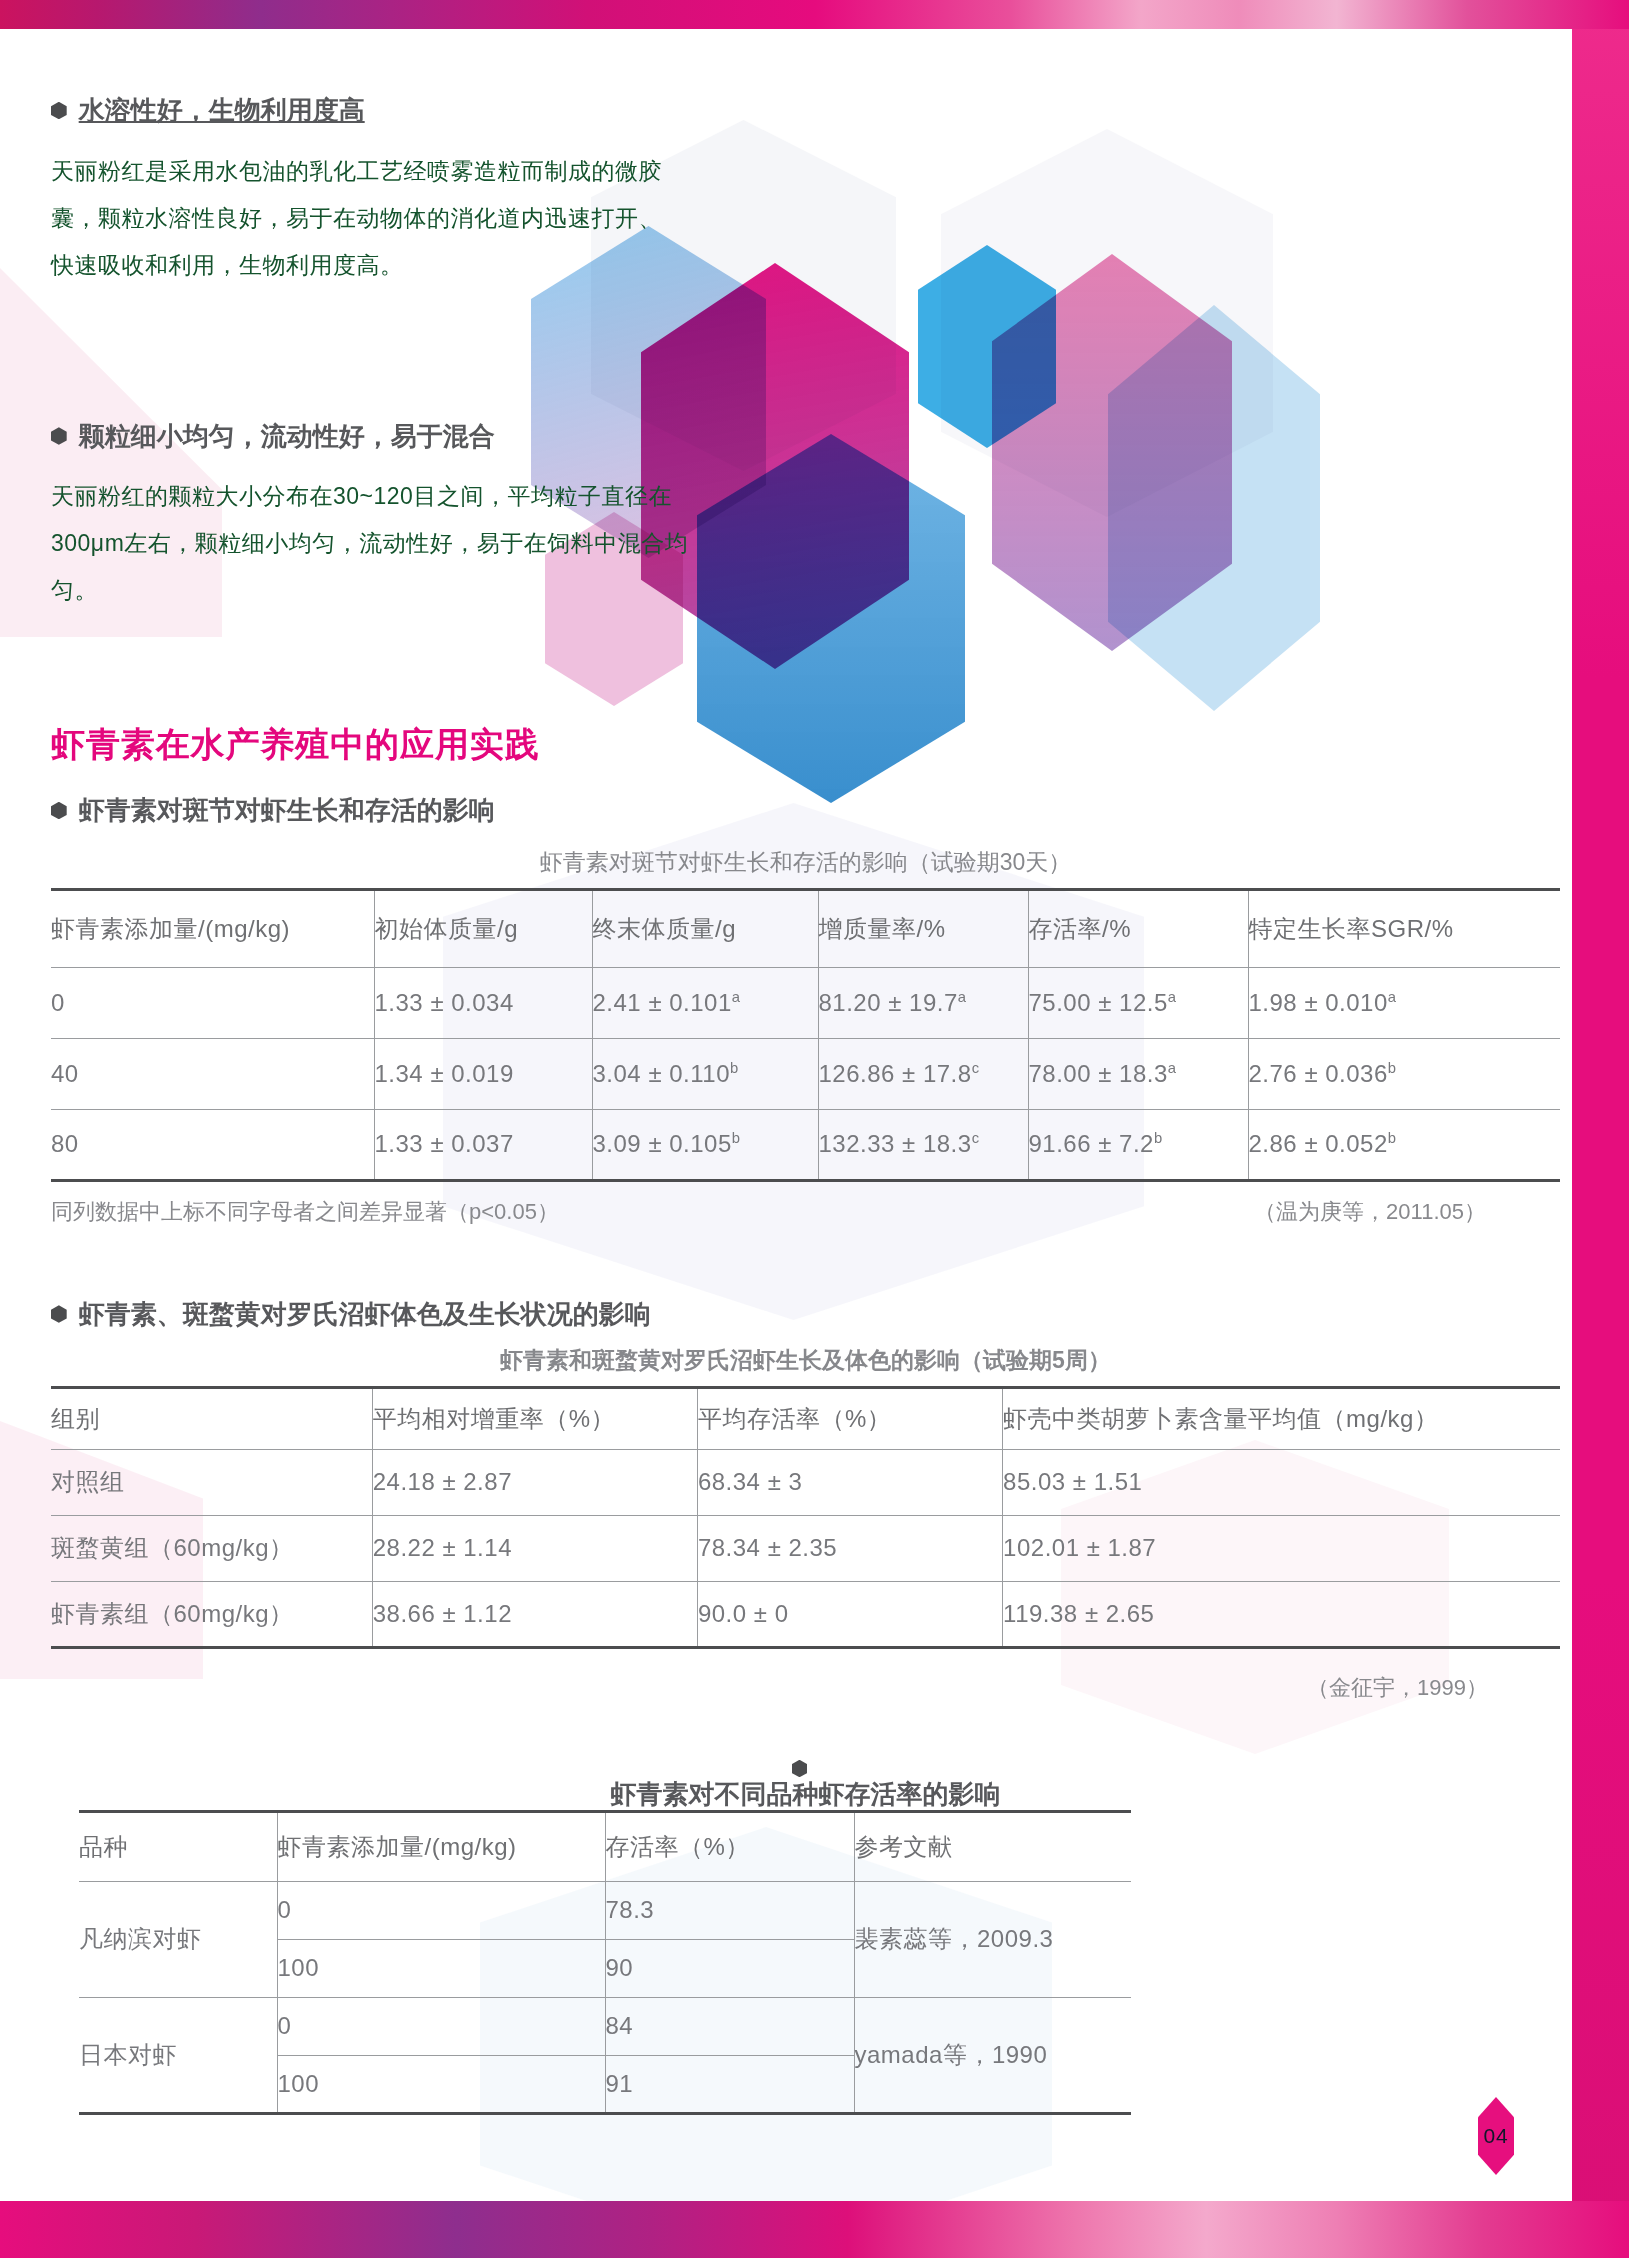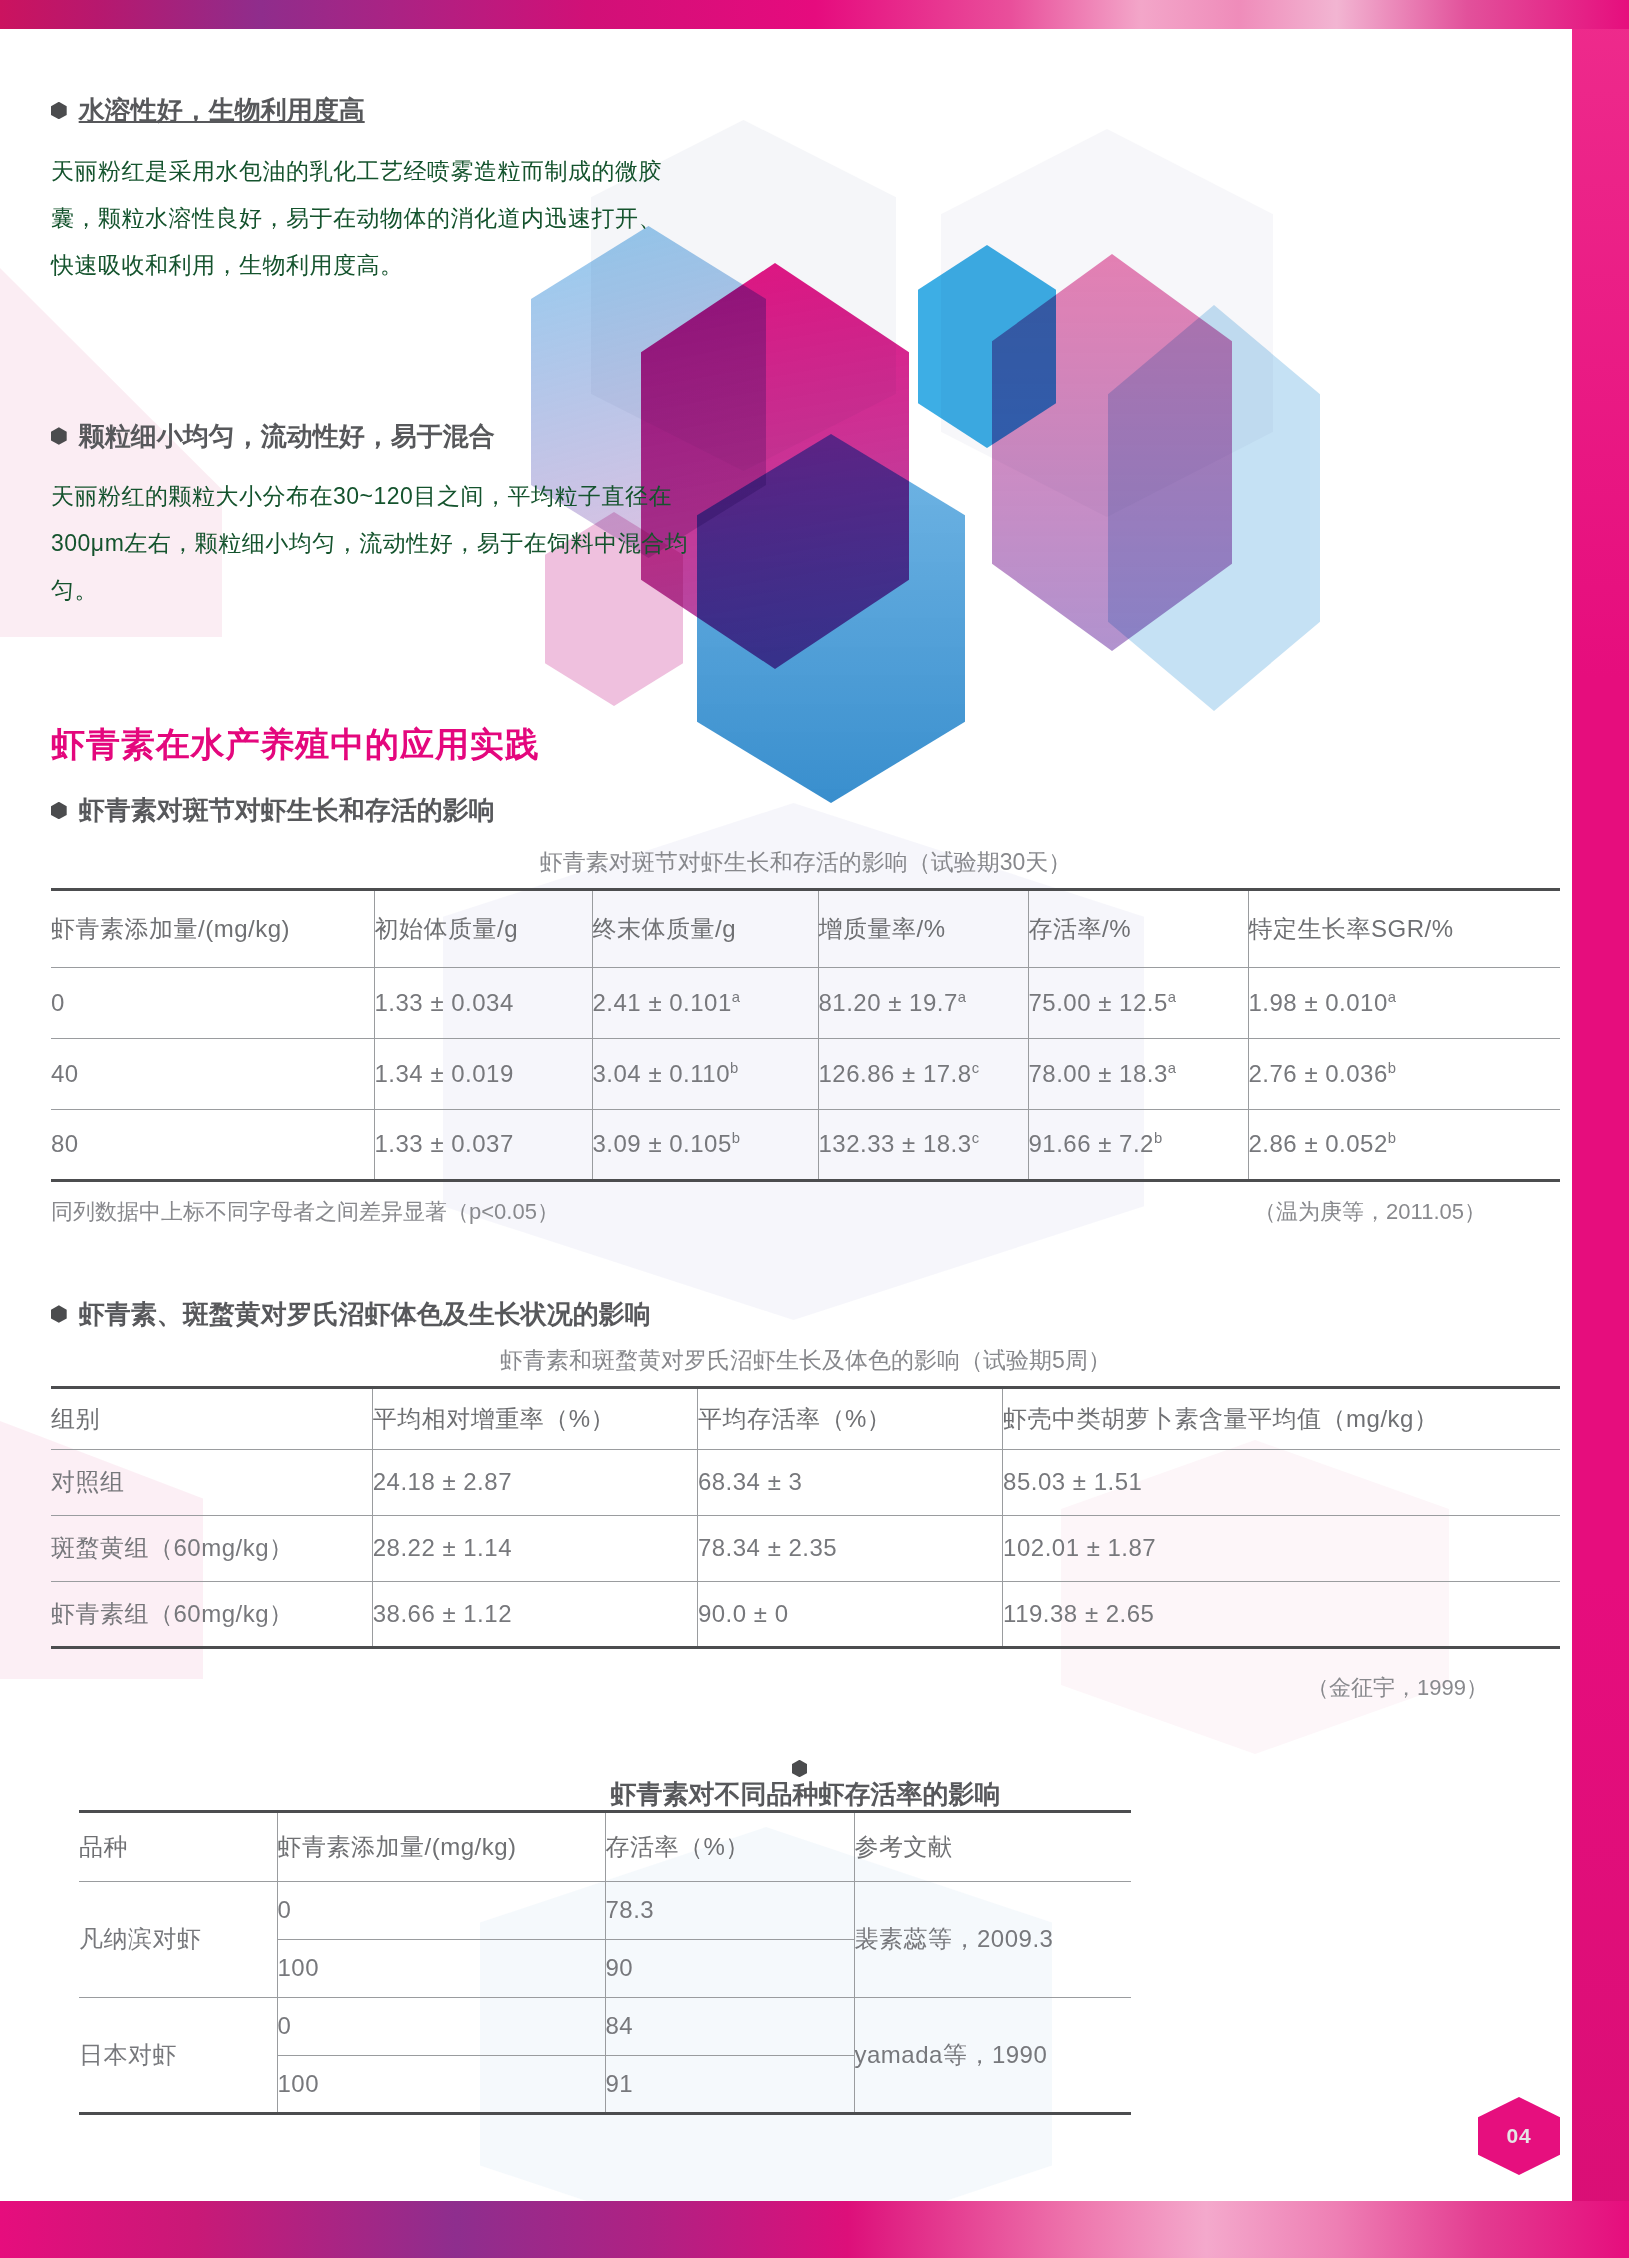--- a/index.html
+++ b/index.html
@@ -41,44 +41,44 @@
   .h-f2 { margin-top:129px; }
   .p-f2 { margin-top:18.5px; width:646px; }
 
   .main-title { margin-top:106px; font-size:34px; font-weight:bold; color:#e4077d; letter-spacing:0.9px; height:48px; line-height:48px; }
 
   .h-s1 { margin-top:24px; }
   .h-s2 { margin-top:69px; }
   .h-s3 { margin-top:57px;flex-direction:column; }
 
   .tbl-caption { margin-top:16.6px; height:33px; line-height:33px; text-align:center; font-size:23px; color:#87888c; }
-  .cap2 { margin-top:11px; }
+  .cap2 { margin-top:11px;font-weight:bold; }
 
   
   table.sci { border-collapse:collapse; table-layout:fixed; margin-top:9.2px;
     border-top:3.7px solid #4c4d4f; border-bottom:3.7px solid #4c4d4f; }
   table.sci th, table.sci td { border:1.8px solid #9a9c9f; text-align:left; vertical-align:middle;
     font-weight:normal; font-size:24px; color:#77787c; letter-spacing:0.5px; }
   table.sci th { color:#6f7073; }
   table.sci tr > *:first-child { border-left:none; }
   table.sci tr > *:last-child { border-right:none; }
   table.sci sup { font-size:14.8px; color:#77787c; }
 
   #t1 { width:1509px; } #t1 th { height:78px; } #t1 td { height:71px; }
   #t2 { width:1509px; } #t2 th { height:62px; } #t2 td { height:66px; }
   #t3 { width:1052px; margin-left:28px; margin-top:13px; } #t3 th { height:70px; } #t3 td { height:58px; }
 
   .note-row { display:flex; justify-content:space-between; align-items:flex-end; margin-top:14.8px; font-size:22px; color:#88898d; }
   .note-row .cite { padding-right:74px; }
   .cite2 { margin-top:24px; text-align:right; padding-right:72px; font-size:22px; color:#88898d; }
 
   
-  .page-num-hex { position:absolute; left:1478px; top:2097px; width:82px; height:78px; z-index:30;
+  .page-num-hex { position:absolute; left:1478px; top:2097px; width:36px; height:78px; z-index:30;
     background:#e60f7e; clip-path:polygon(50% 0%,100% 26%,100% 74%,50% 100%,0% 74%,0% 26%);
-    display:flex; align-items:center; justify-content:center; color:#e5e5e5; font-size:21px; font-weight:bold; letter-spacing:0.9px; }
+    display:flex; align-items:center; justify-content:center; color:#0f172a; font-size:21px; font-weight:normal; letter-spacing:0.9px; }
 </style>
 </head>
 <body>
 
 <div class="page">
 
   <div class="bar-top"></div>
   <div class="band-right"></div>
   <div class="bar-bottom"></div>
 

